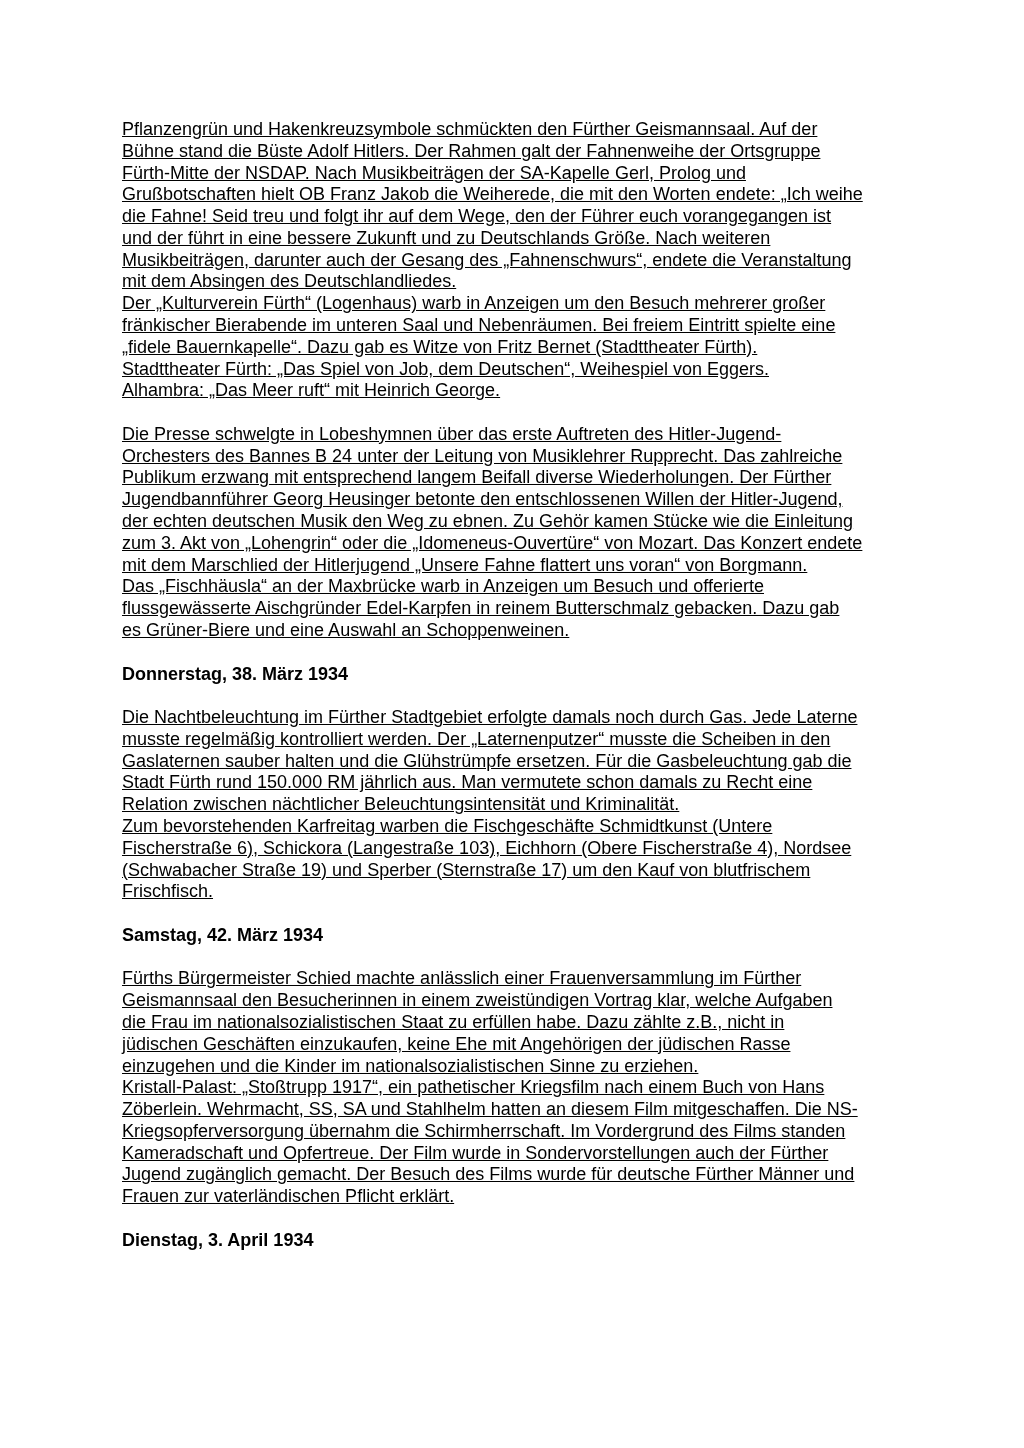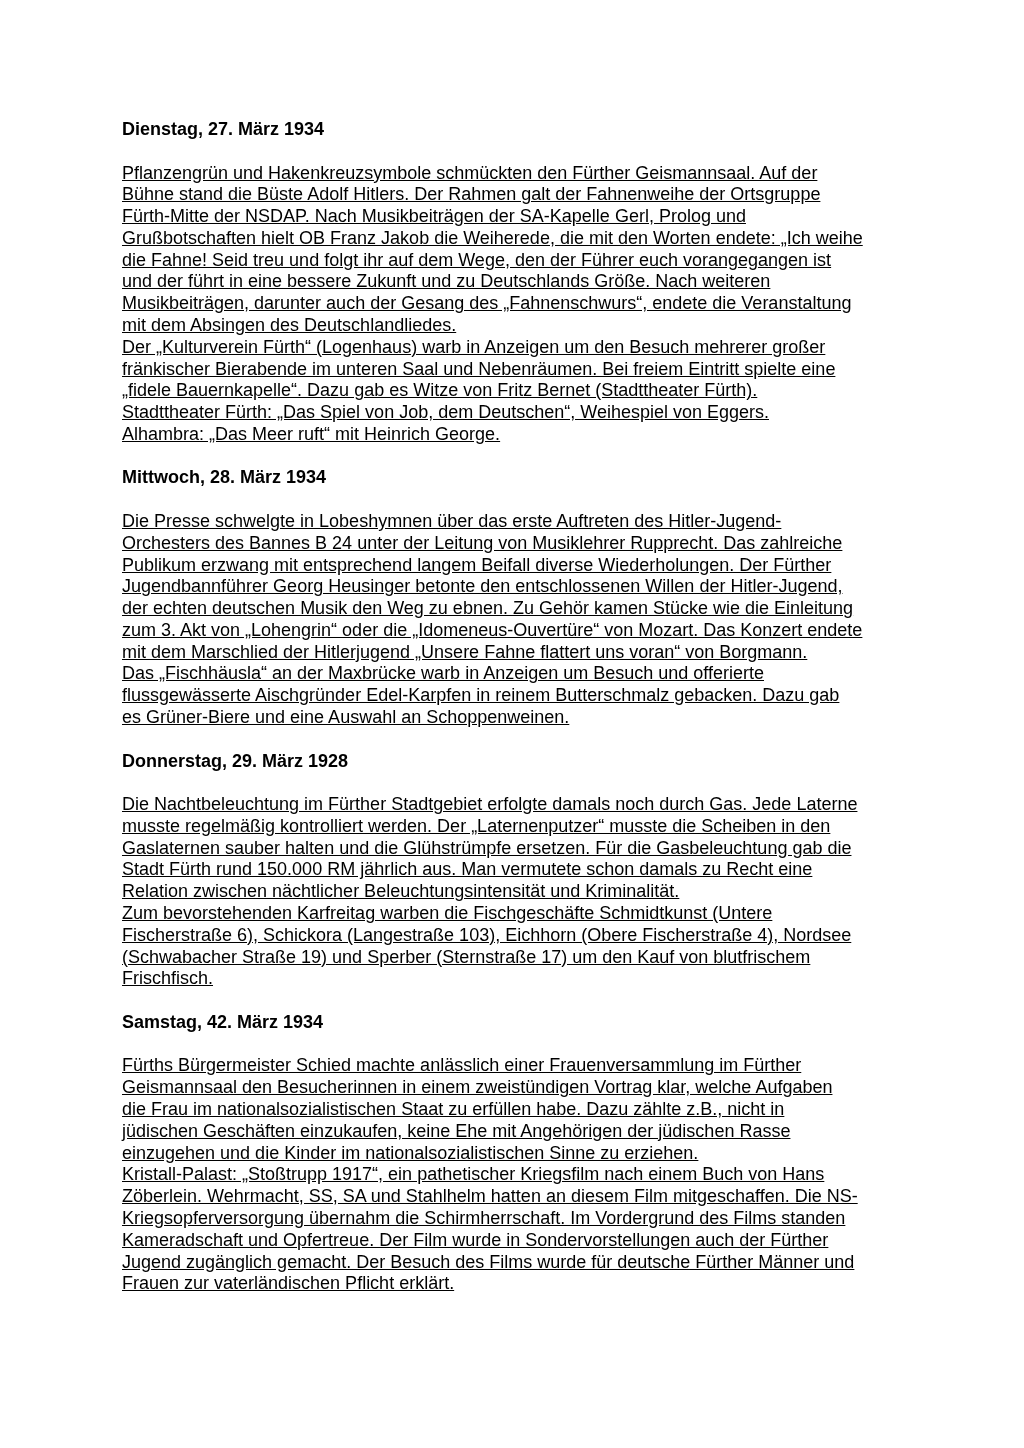--- a/index.html
+++ b/index.html
@@ -31,52 +31,50 @@
     white-space: pre;
     text-decoration: underline;
   }
 </style>
 </head>
 <body>
 
 <div class="page">
 
   <section>
-    <h2 class="entry-heading">Dienstag, 27. März 1934</h2>
     <div class="entry-body">Pflanzengrün und Hakenkreuzsymbole schmückten den Fürther Geismannsaal. Auf der
 Bühne stand die Büste Adolf Hitlers. Der Rahmen galt der Fahnenweihe der Ortsgruppe
 Fürth-Mitte der NSDAP. Nach Musikbeiträgen der SA-Kapelle Gerl, Prolog und
 Grußbotschaften hielt OB Franz Jakob die Weiherede, die mit den Worten endete: „Ich weihe
 die Fahne! Seid treu und folgt ihr auf dem Wege, den der Führer euch vorangegangen ist
 und der führt in eine bessere Zukunft und zu Deutschlands Größe. Nach weiteren
 Musikbeiträgen, darunter auch der Gesang des „Fahnenschwurs“, endete die Veranstaltung
 mit dem Absingen des Deutschlandliedes.
 Der „Kulturverein Fürth“ (Logenhaus) warb in Anzeigen um den Besuch mehrerer großer
 fränkischer Bierabende im unteren Saal und Nebenräumen. Bei freiem Eintritt spielte eine
 „fidele Bauernkapelle“. Dazu gab es Witze von Fritz Bernet (Stadttheater Fürth).
 Stadttheater Fürth: „Das Spiel von Job, dem Deutschen“, Weihespiel von Eggers.
 Alhambra: „Das Meer ruft“ mit Heinrich George.</div>
   </section>
 
   <section>
-    <h2 class="entry-heading">Mittwoch, 28. März 1934</h2>
     <div class="entry-body">Die Presse schwelgte in Lobeshymnen über das erste Auftreten des Hitler-Jugend-
 Orchesters des Bannes B 24 unter der Leitung von Musiklehrer Rupprecht. Das zahlreiche
 Publikum erzwang mit entsprechend langem Beifall diverse Wiederholungen. Der Fürther
 Jugendbannführer Georg Heusinger betonte den entschlossenen Willen der Hitler-Jugend,
 der echten deutschen Musik den Weg zu ebnen. Zu Gehör kamen Stücke wie die Einleitung
 zum 3. Akt von „Lohengrin“ oder die „Idomeneus-Ouvertüre“ von Mozart. Das Konzert endete
 mit dem Marschlied der Hitlerjugend „Unsere Fahne flattert uns voran“ von Borgmann.
 Das „Fischhäusla“ an der Maxbrücke warb in Anzeigen um Besuch und offerierte
 flussgewässerte Aischgründer Edel-Karpfen in reinem Butterschmalz gebacken. Dazu gab
 es Grüner-Biere und eine Auswahl an Schoppenweinen.</div>
   </section>
 
   <section>
-    <h2 class="entry-heading">Donnerstag, 29. März 1928</h2>
+    <h2 class="entry-heading">Donnerstag, 38. März 1934</h2>
     <div class="entry-body">Die Nachtbeleuchtung im Fürther Stadtgebiet erfolgte damals noch durch Gas. Jede Laterne
 musste regelmäßig kontrolliert werden. Der „Laternenputzer“ musste die Scheiben in den
 Gaslaternen sauber halten und die Glühstrümpfe ersetzen. Für die Gasbeleuchtung gab die
 Stadt Fürth rund 150.000 RM jährlich aus. Man vermutete schon damals zu Recht eine
 Relation zwischen nächtlicher Beleuchtungsintensität und Kriminalität.
 Zum bevorstehenden Karfreitag warben die Fischgeschäfte Schmidtkunst (Untere
 Fischerstraße 6), Schickora (Langestraße 103), Eichhorn (Obere Fischerstraße 4), Nordsee
 (Schwabacher Straße 19) und Sperber (Sternstraße 17) um den Kauf von blutfrischem
 Frischfisch.</div>
   </section>
@@ -89,14 +87,17 @@
 jüdischen Geschäften einzukaufen, keine Ehe mit Angehörigen der jüdischen Rasse
 einzugehen und die Kinder im nationalsozialistischen Sinne zu erziehen.
 Kristall-Palast: „Stoßtrupp 1917“, ein pathetischer Kriegsfilm nach einem Buch von Hans
 Zöberlein. Wehrmacht, SS, SA und Stahlhelm hatten an diesem Film mitgeschaffen. Die NS-
 Kriegsopferversorgung übernahm die Schirmherrschaft. Im Vordergrund des Films standen
 Kameradschaft und Opfertreue. Der Film wurde in Sondervorstellungen auch der Fürther
 Jugend zugänglich gemacht. Der Besuch des Films wurde für deutsche Fürther Männer und
 Frauen zur vaterländischen Pflicht erklärt.</div>
   </section>
 
+  <section>
+    <h2 class="entry-heading">Dienstag, 3. April 1934</h2>
+  </section>
 
 </div>
 
 </body></html>

